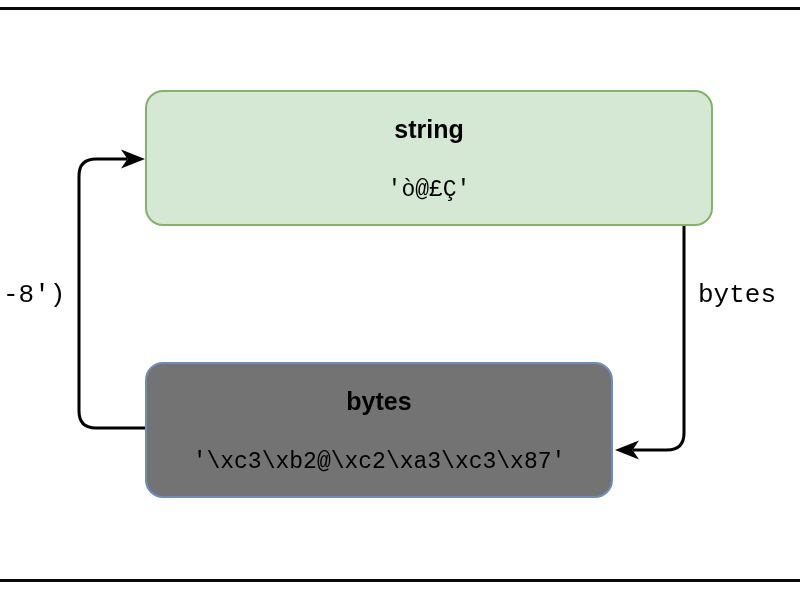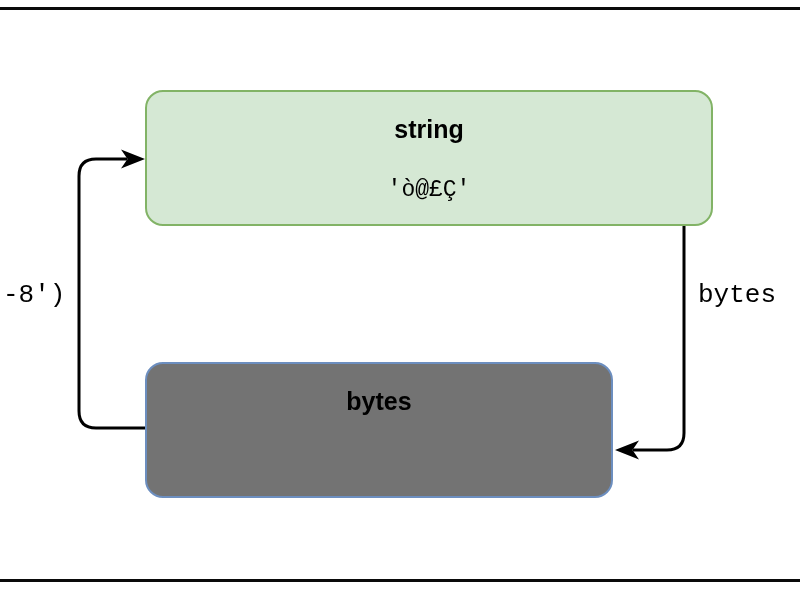--- a/index.html
+++ b/index.html
@@ -92,16 +92,17 @@
   </g>
 </svg>
 
 <div class="node node-string" style="background: rgb(213, 232, 212); border-color: rgb(130, 179, 102);">
   <div class="node-title">string</div>
   <div class="node-value">'ò@£Ç'</div>
 </div>
 
 <div class="node node-bytes" style="background: #737373; border-color: rgb(108, 142, 191); text-decoration: underline;">
   <div class="node-title">bytes</div>
+  <div class="node-value">'\xc3\xb2@\xc2\xa3\xc3\x87'</div>
 </div>
 
 <div class="edge-label encode">bytes</div>
 <div class="edge-label decode">-8')</div>
 
 </body></html>

